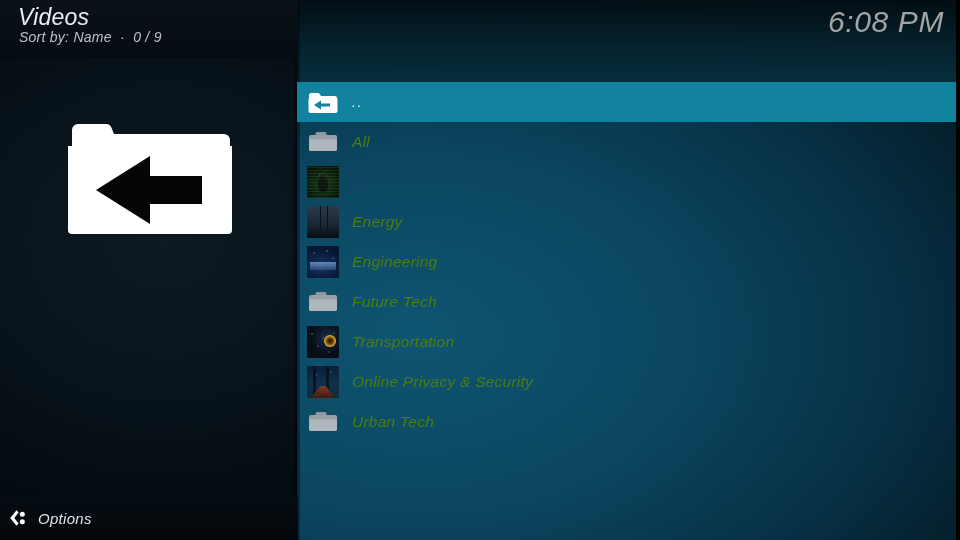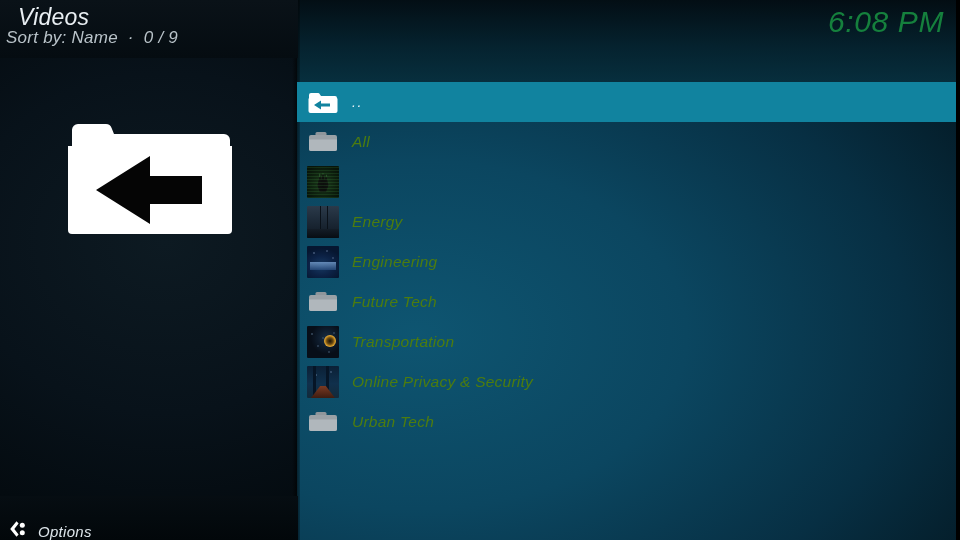--- a/index.html
+++ b/index.html
@@ -69,33 +69,33 @@
     position: absolute;
     left: 18px; top: 3px;
     font-size: 23px;
     font-weight: 400;
     color: #e8eef2;
     letter-spacing: .2px;
     line-height: 28px;
   }
   .page-subtitle {
     position: absolute;
-    left: 6px; top: 29px;
-    font-size: 17px;
+    left: 19px; top: 29px;
+    font-size: 14px;
     color: #b9c3c9;
     letter-spacing: .25px;
     line-height: 17px;
     white-space: pre;
   }
   .clock {
     position: absolute;
     right: 16px; top: 4px;
     font-size: 30px;
     font-weight: 300;
-    color: #15803d;
+    color: #a3a3a3;
     letter-spacing: .6px;
     line-height: 36px;
   }
 
   
   .hero-icon {
     position: absolute;
     left: 66px; top: 112px;
     width: 168px; height: 126px;
   }
@@ -262,21 +262,21 @@
     position: absolute; inset: 0;
     background: radial-gradient(45% 45% at 62% 62%, rgba(10,14,20,.85) 0%, rgba(0,0,0,0) 75%);
   }
 
   
   .footer {
     position: absolute;
     left: 0; bottom: 0;
     width: 298px; height: 44px;
     display: flex;
-    align-items: flex-end;
+    align-items: center;
     background: linear-gradient(180deg, #060d12 0%, #02070a 100%);
   }
   .footer .nav-icon {
     margin-left: 7px;
     margin-right: 9px;
     width: 22px; height: 22px;
     flex: 0 0 auto;
   }
   .footer .footer-label {
     font-size: 15px;

